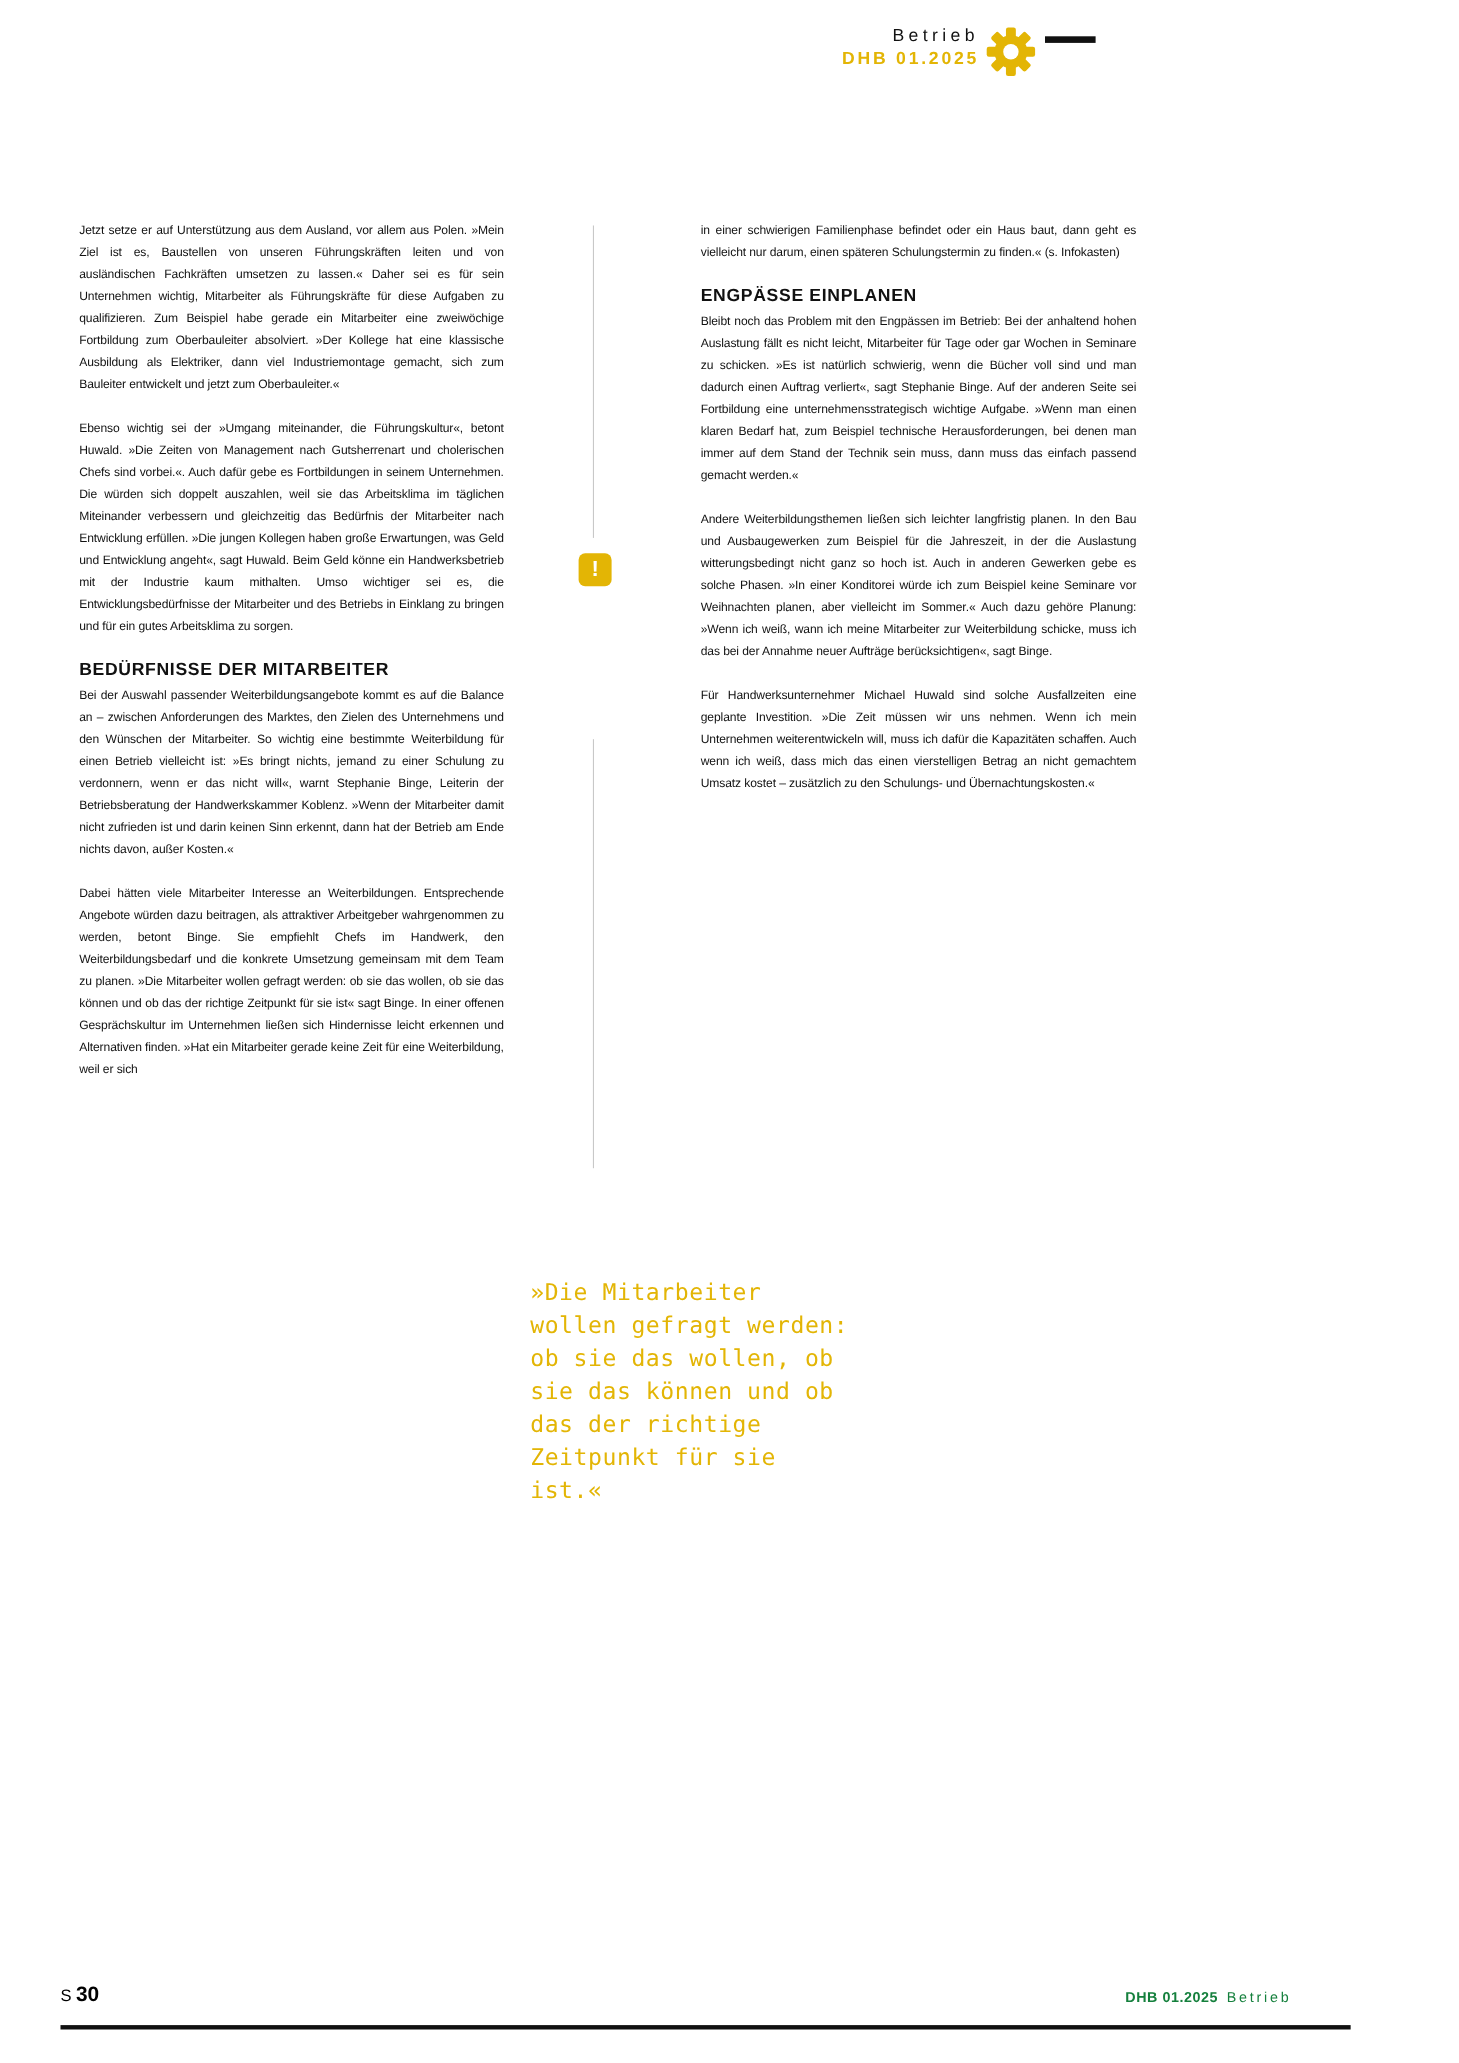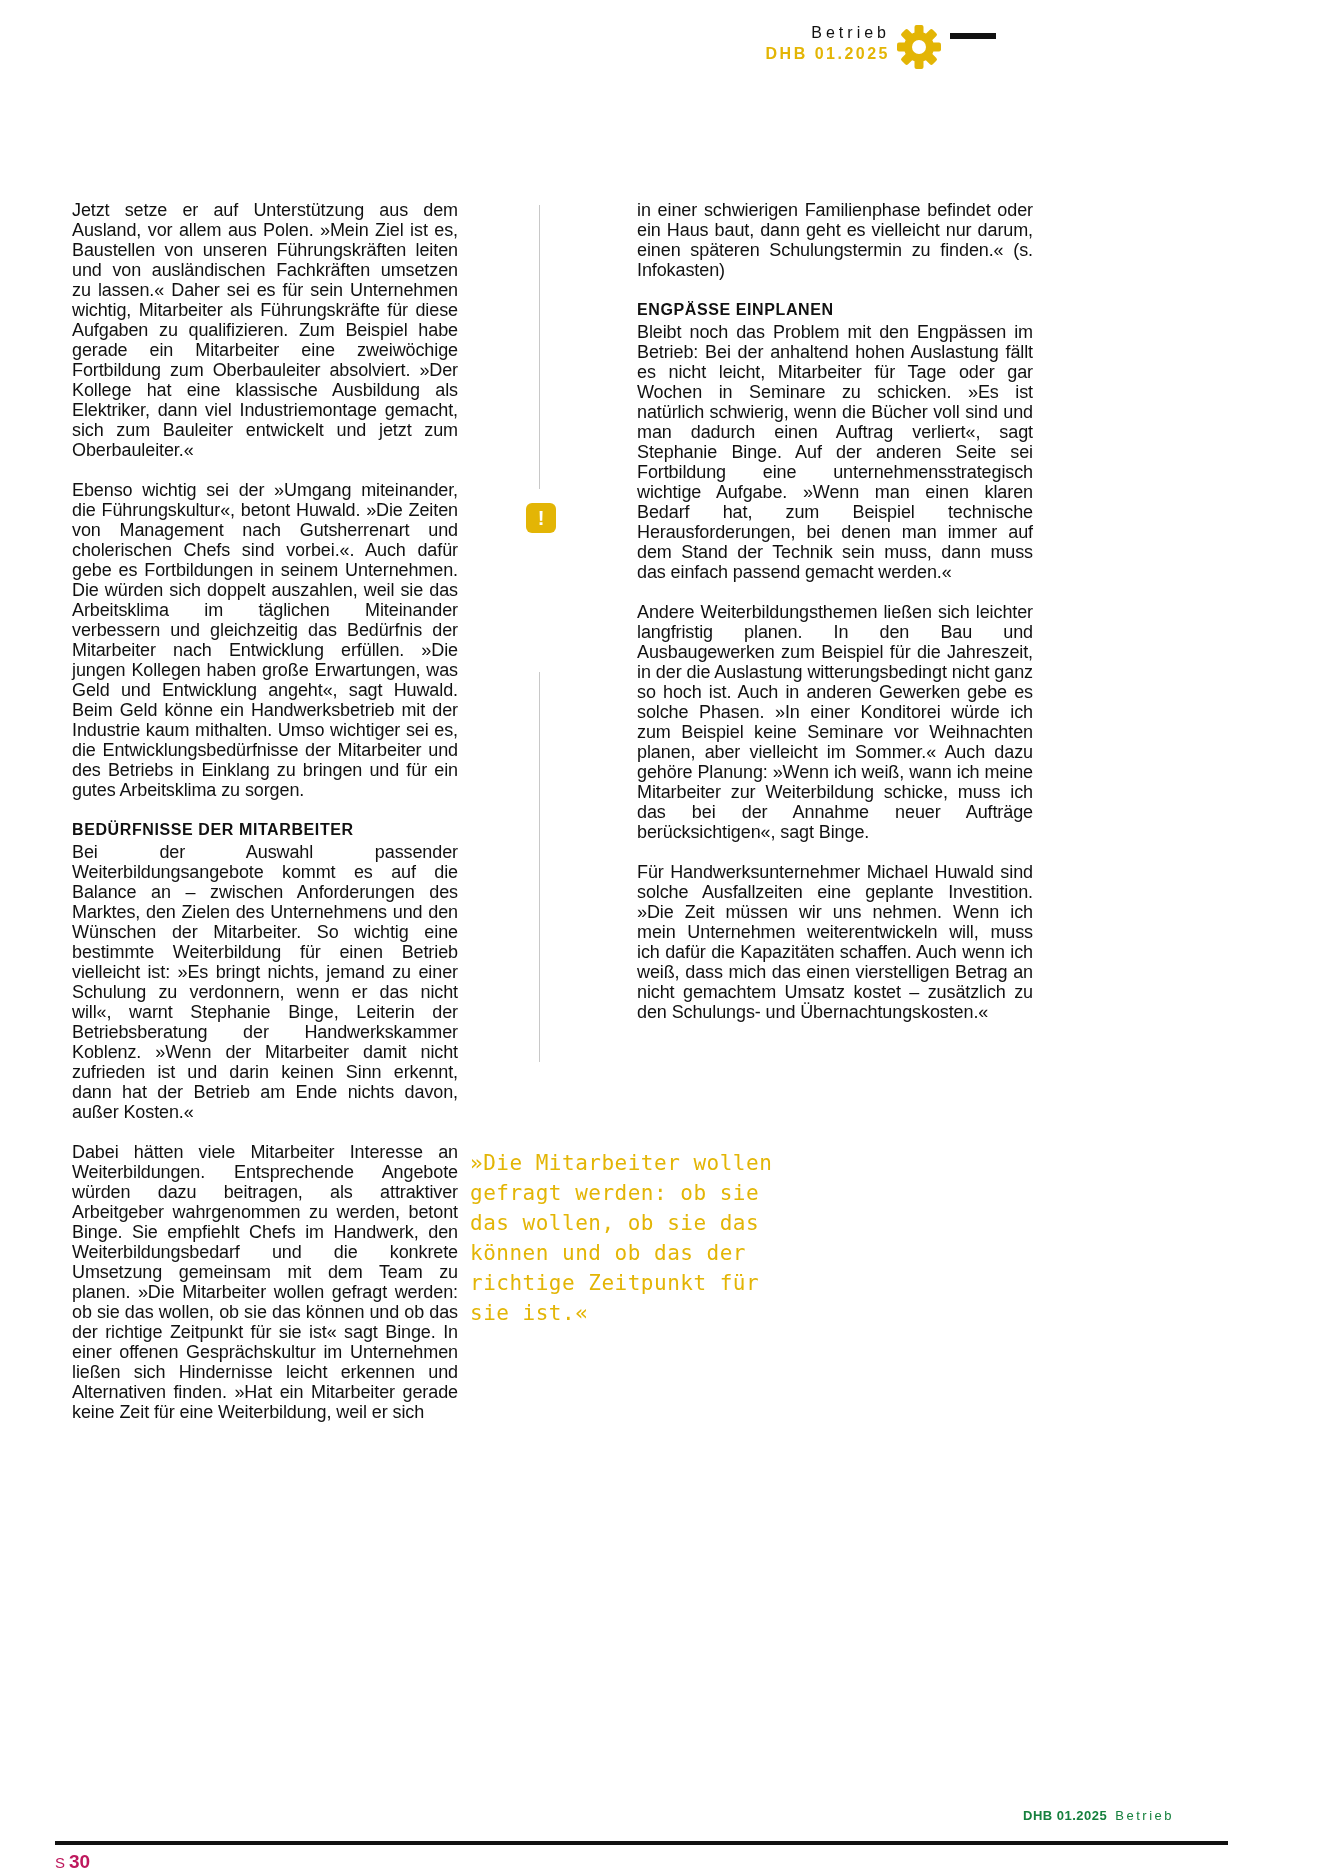--- a/index.html
+++ b/index.html
@@ -53,21 +53,21 @@
   .col {
     position: absolute;
     top: 200px;
     text-align: justify;
     hyphens: auto;
   }
   .col-left  { left: 72px;  width: 386px; }
   .col-right { left: 637px; width: 396px; }
   .col p {
     margin: 0 0 20px 0;
-    font-size: 18px;
+    font-size: 11px;
     line-height: 20px;
     letter-spacing: -0.1px;
   }
   .col h2 {
     margin: 0 0 2px 0;
     font-size: 16px;
     line-height: 20px;
     font-weight: bold;
     letter-spacing: 0.6px;
     text-align: left;
@@ -111,21 +111,21 @@
 
   
   .pullquote {
     position: absolute;
     left: 470px;
     top: 1148px;
     width: 322px;
     margin: 0;
   }
   .pullquote blockquote {
-    margin: 0;
+    margin: 12px;
     font-family: "DejaVu Sans Mono", monospace;
     font-size: 21px;
     line-height: 30px;
     letter-spacing: 0.5px;
     color: #E3B505;
   }
   .pullquote figcaption {
     margin-top: 10px;
     font-family: "Liberation Serif", serif;
     font-style: italic;
@@ -134,22 +134,21 @@
     color: #1a1a1a;
   }
   .pq-name { font-weight: bold; }
 
   
   .folio {
     position: absolute;
     left: 55px;
     top: 1803px;
     font-size: 15px;
-    color: #be185d;
-    margin-top: 48px;
+    color: #000000;
   }
   .folio b { font-size: 19px; margin-left: 4px; }
   .footer-rule {
     position: absolute;
     left: 55px;
     right: 0;
     top: 1841px;
     height: 4px;
     background: #111111;
   }

